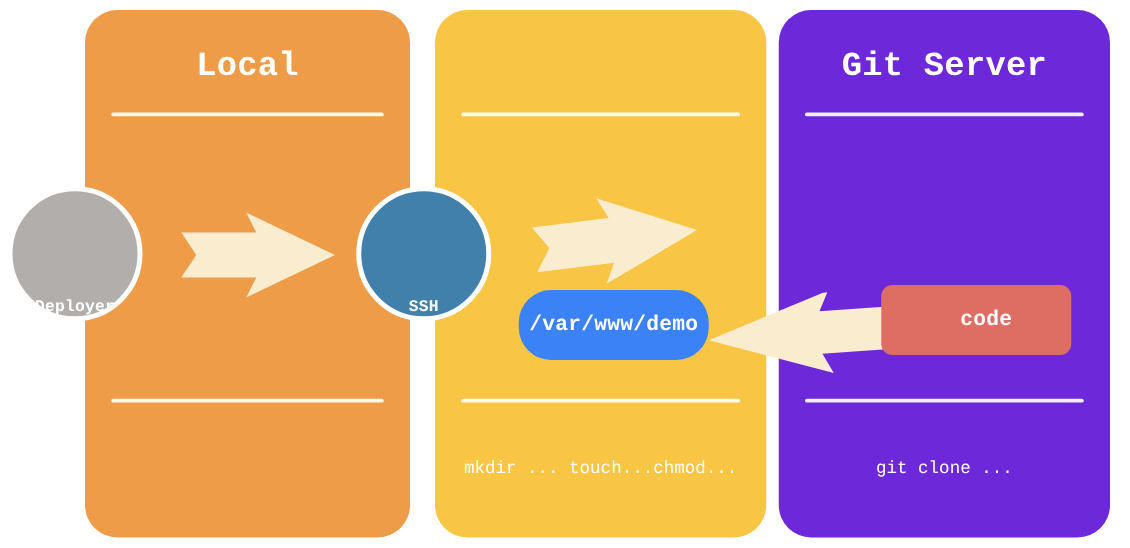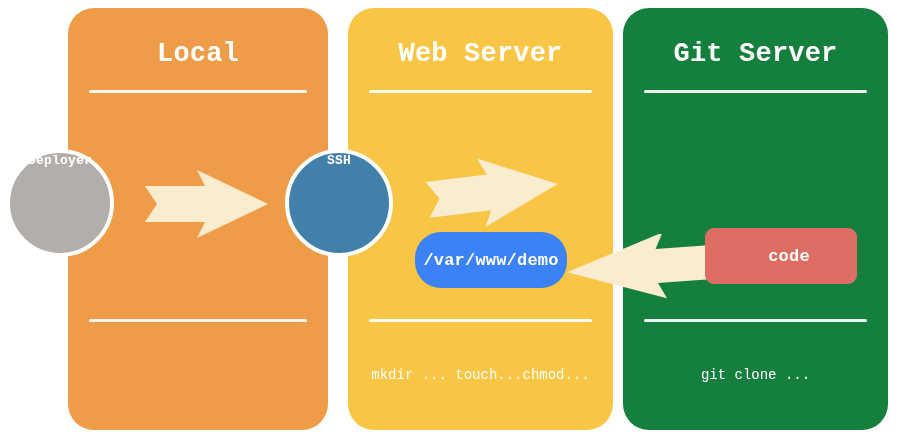--- a/index.html
+++ b/index.html
@@ -63,21 +63,21 @@
   #panel-web       { left: 348px; top: 8px; width: 265px; height: 422px; }
   #panel-git       { left: 623px; top: 8px; width: 265px; height: 422px; }
 
   
   .node-circle {
     position: absolute;
     border-radius: 50%;
     border: 4px solid #ffffff;
     box-sizing: border-box;
     display: flex;
-    align-items: flex-start;
+    align-items: flex-end;
     justify-content: center;
     color: #ffffff;
     font-size: 13px;
     font-weight: bold;
     letter-spacing: 0.2px;
     text-align: center;
   }
   #circle-deployer { left: 6px;   top: 149px; width: 108px; height: 108px; }
   #circle-ssh      { left: 285px; top: 149px; width: 108px; height: 108px; }
   #circle-gitclone { left: 572px; top: 149px; width: 108px; height: 108px; }
@@ -109,27 +109,26 @@
 
 <div id="stage">
 
   <div class="panel" id="panel-local" style="background: rgb(239, 156, 72);">
     <div class="panel-title">Local</div>
     <div class="panel-rule rule-top"></div>
     <div class="panel-rule rule-bottom"></div>
   </div>
 
   <div class="panel" id="panel-web" style="background: rgb(248, 197, 68);">
-    <div class="panel-title">Web Server</div>
     <div class="panel-rule rule-top"></div>
     <div class="panel-rule rule-bottom"></div>
     <div class="panel-cmd">mkdir ... touch...chmod...</div>
   </div>
 
-  <div class="panel" id="panel-git" style="background: #15803d;">
+  <div class="panel" id="panel-git" style="background: #6d28d9;">
     <div class="panel-title">Git Server</div>
     <div class="panel-rule rule-top"></div>
     <div class="panel-rule rule-bottom"></div>
     <div class="panel-cmd">git clone ...</div>
   </div>
 
   <svg class="arrow" id="arrow-1" viewBox="0 0 125 72">
     <polygon points="0,18 60,18 52,2 123,36 52,70 60,54 0,54 12,36" fill="#faeccf"></polygon>
   </svg>
 

